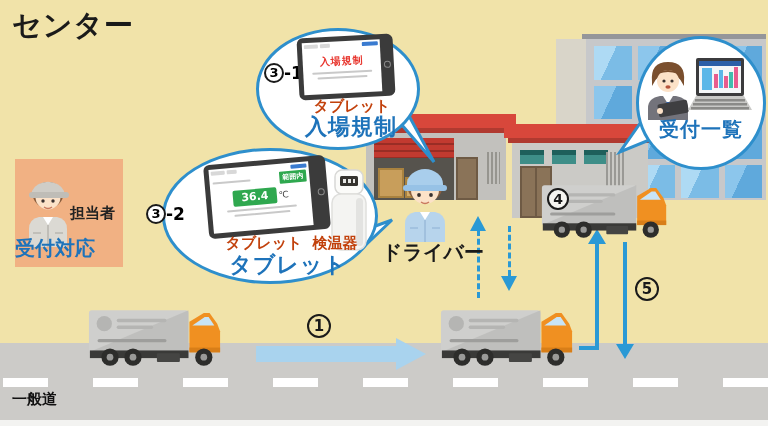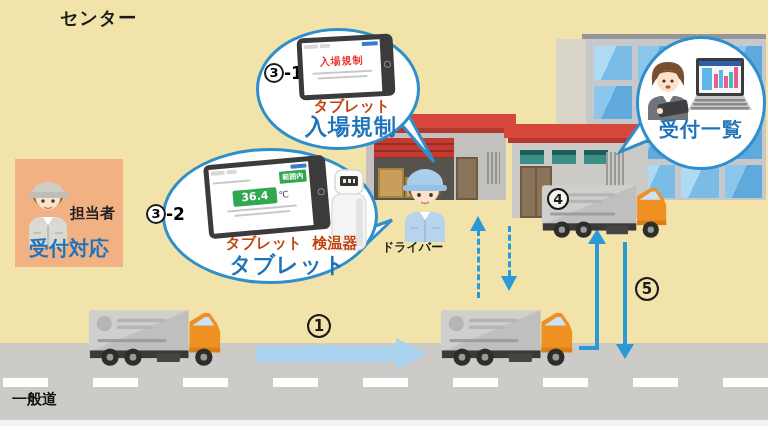--- a/index.html
+++ b/index.html
@@ -42,32 +42,32 @@
            background:repeating-linear-gradient(90deg,#9A9995 0 2px,#CBCAC6 2px 4px); }
 
   
   .road  { left:0; top:343px; width:768px; height:83px; background:#CCCBC8; z-index:1; }
   .lane  { left:3px; top:378px; width:765px; height:9px; z-index:1;
            background:repeating-linear-gradient(90deg,#FFFFFF 0 45px,transparent 45px 90px); }
   .curb  { left:0; top:420px; width:768px; height:6px; background:#F3F3F1; z-index:1; }
   .road-label { left:12px; top:390px; font-size:15px; font-weight:700; color:#111; z-index:4; }
 
   
-  .page-title { left:12px; top:6px; font-size:18px; font-weight:700; color:#1A1A1A; letter-spacing:1px; z-index:4;margin-left:48px; }
+  .page-title { left:12px; top:6px; font-size:29px; font-weight:700; color:#1A1A1A; letter-spacing:1px; z-index:4; }
   .blue-cap { color:#1E73BA; font-weight:700; }
 
   
   .panel { left:15px; top:159px; width:108px; height:108px; background:#F1B183; z-index:2; }
   .panel .role { position:absolute; left:55px; top:45px; font-size:15px; font-weight:700; color:#222; }
-  .panel .cap  { position:absolute; left:0; bottom:5px; width:100%; text-align:center; font-size:20px; }
+  .panel .cap  { position:absolute; left:0; bottom:5px; width:100%; font-size:20px; }
   .worker-svg { position:absolute; left:6px; top:8px; width:58px; height:80px; }
 
   
   .driver-svg { left:394px; top:158px; width:62px; height:84px; z-index:3; }
-  .driver-label { left:382px; top:239px; font-size:12px; font-weight:700; color:#1A1A1A; z-index:3; }
+  .driver-label { left:382px; top:239px; font-size:20px; font-weight:700; color:#1A1A1A; z-index:3; }
 
   
   .truck { z-index:3; }
   .t-left   { left:88px;  top:309px; width:134px; height:58px; }
   .t-center { left:440px; top:309px; width:134px; height:58px; }
   .t-top    { left:541px; top:184px; width:127px; height:55px; }
 
   
   .badge { position:absolute; border:2px solid #1A1A1A; border-radius:50%; text-align:center;
            font-weight:700; color:#1A1A1A; z-index:4; }

